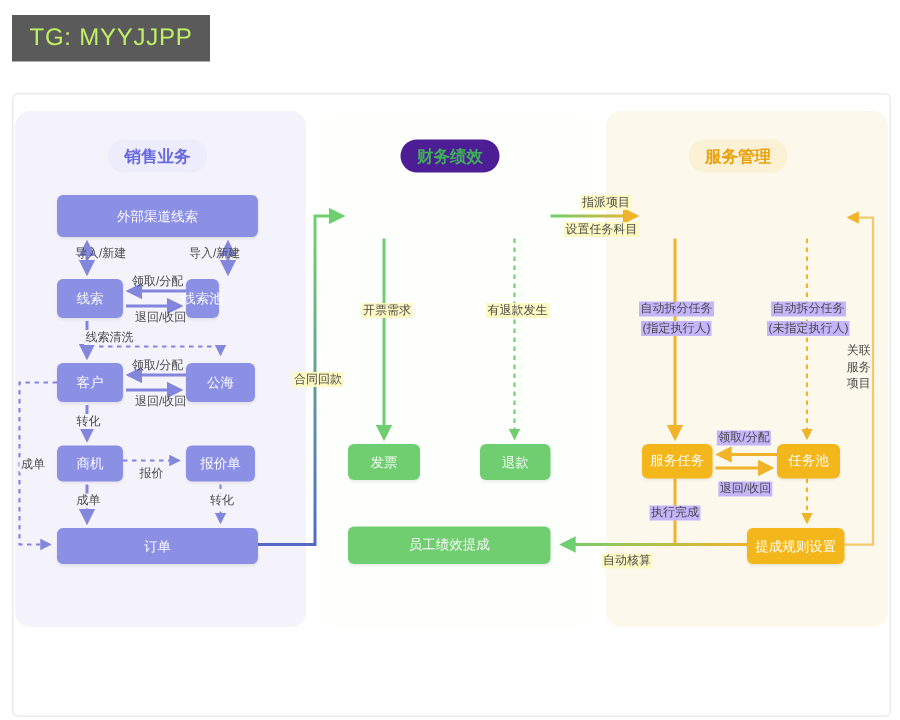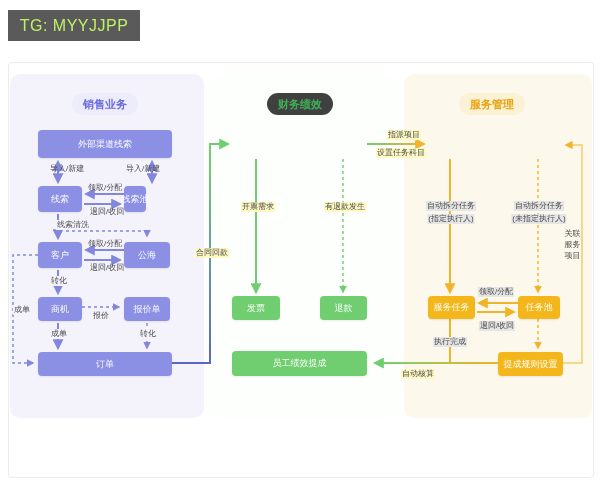--- a/index.html
+++ b/index.html
@@ -8,31 +8,31 @@
   .badge{position:absolute;background:#5a5a5a;color:#bef264;display:flex;align-items:center;justify-content:center;}
   .tg{left:8px;top:10px;width:132px;height:31px;font-size:16px;letter-spacing:.5px;}
   .site{left:424px;top:438px;width:170px;height:34px;font-size:16px;}
   .frame{position:absolute;left:8px;top:62px;width:584px;height:414px;border:1px solid #ebebeb;border-radius:4px;background:#fff;}
   .panel{position:absolute;border-radius:10px;}
   .panel.sales{left:10px;top:74px;width:194px;height:344px;background:#f4f3fc;}
   .panel.finance{left:212px;top:74px;width:184px;height:344px;background:#fdfffd;}
   .panel.service{left:404px;top:74px;width:188px;height:344px;background:#fcf8eb;}
   .pill{position:absolute;top:93px;height:22px;padding:0 11px;border-radius:12px;display:flex;align-items:center;font-size:11px;font-weight:bold;transform:translateX(-50%);white-space:nowrap;}
   .pill.sales{left:105px;background:#edecfb;color:#6a6ae0;}
-  .pill.finance{left:300px;background:#404040;color:#3fae57;text-align:center;}
+  .pill.finance{left:300px;background:#4c1d95;color:#3fae57;text-align:center;}
   .pill.service{left:492px;background:#fbf1d4;color:#e8a30f;}
   .node{position:absolute;border-radius:4px;color:rgba(255,255,255,.96);display:flex;align-items:center;justify-content:center;font-size:9px;white-space:nowrap;box-shadow:0 1px 2px rgba(0,0,0,.08);}
   .np{background:#8b90e5;}
   .ng{background:#70ce70;}
   .ny{background:#f3b71c;}
   .lbl{position:absolute;font-size:8px;line-height:10px;color:#4b4b4b;white-space:nowrap;}
   .ctr{transform:translateX(-50%);}
   .bgw{background:#fef9c3;padding:0 1px;}
   .bgp{background:#f4f3fc;padding:0 1px;}
-  .bgy{background:#e5e5e5;padding:0 1px;}
+  .bgy{background:#c4b5fd;padding:0 1px;}
   .vtext{position:absolute;font-size:8px;line-height:11px;color:#4b4b4b;width:17px;word-break:break-all;text-align:center;background:#fcf8eb;}
   svg.wires{position:absolute;left:0;top:0;width:600px;height:480px;pointer-events:none;}
 </style>
 </head>
 <body>
 
 <div class="stage">
 
   <div class="badge tg">TG: MYYJJPP</div>
   <div class="frame"></div>

